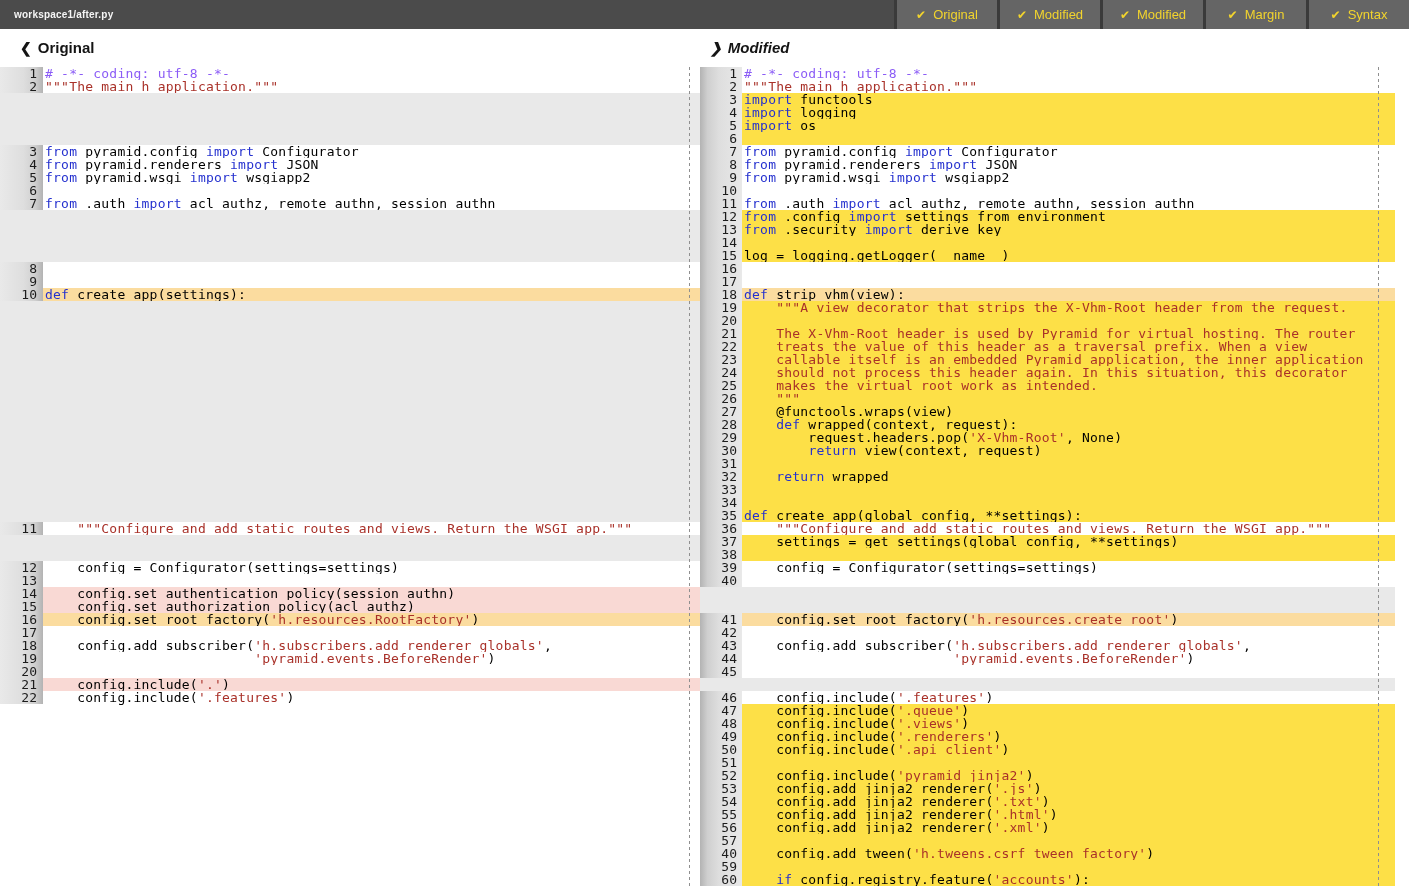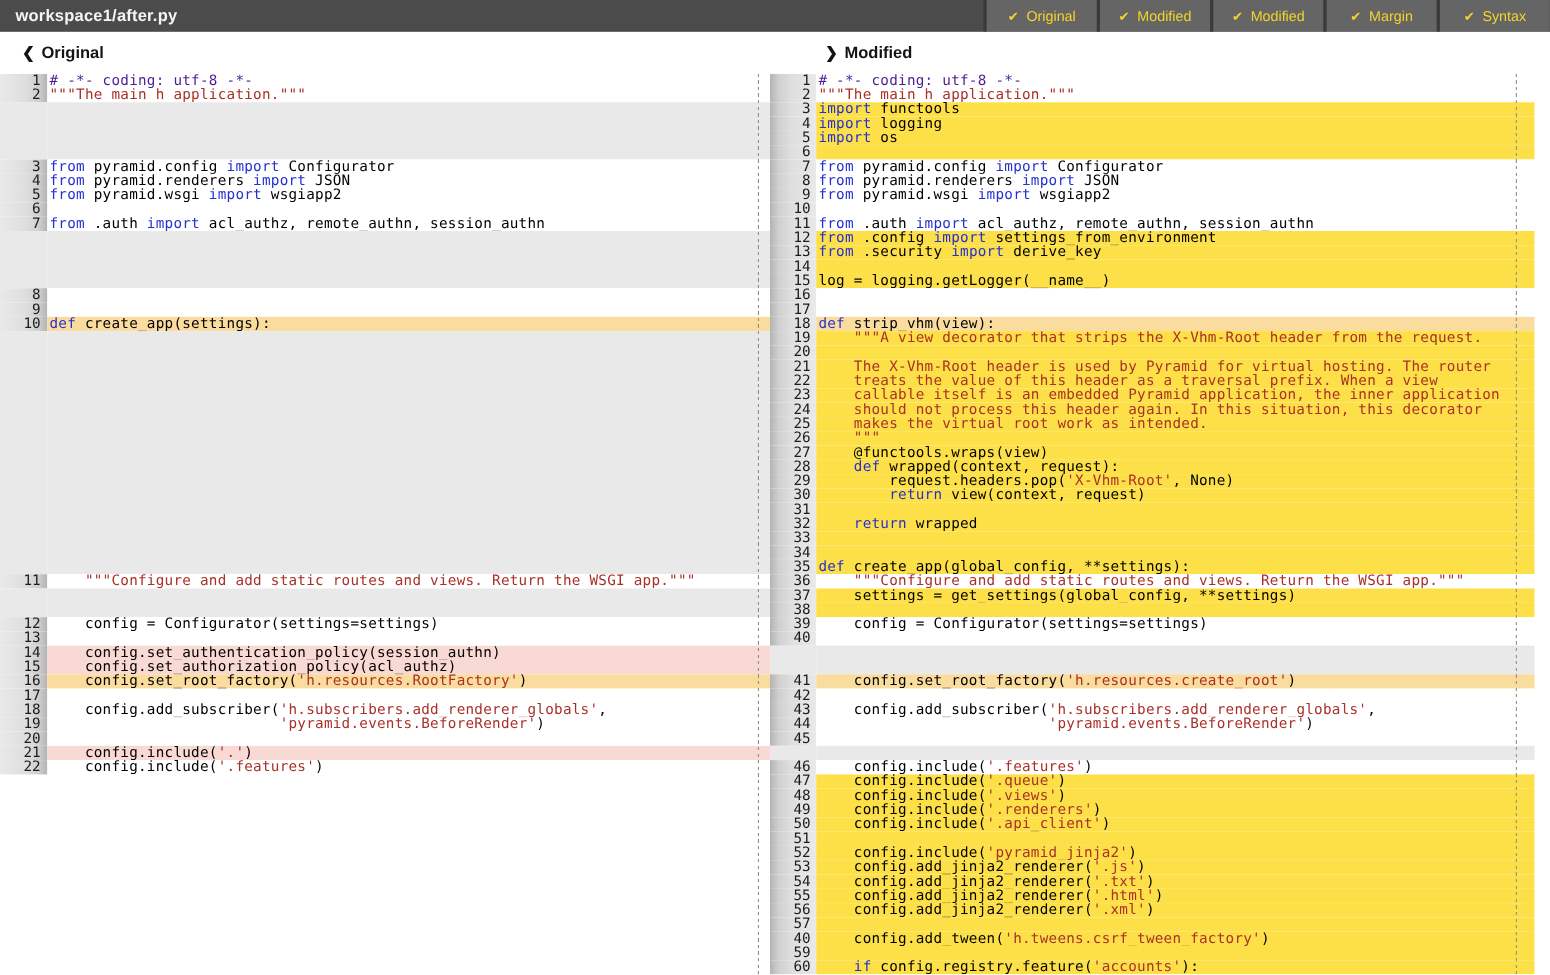--- a/index.html
+++ b/index.html
@@ -3,37 +3,37 @@
 <meta charset="utf-8">
 <style>
   * { margin:0; padding:0; box-sizing:border-box; }
   html,body { width:1409px; height:886px; overflow:hidden; background:#ffffff;
               font-family:"Liberation Sans", sans-serif; }
   #app { position:relative; width:1409px; height:886px; background:#ffffff; }
 
   
   .titlebar { position:absolute; left:0; top:0; width:1409px; height:29px;
               background:#4b4b4b; display:flex; align-items:center; }
-  .win-title { color:#f5f5f5; font-size:15px; font-weight:bold; padding-left:14px;
+  .win-title { color:#f5f5f5; font-size:10px; font-weight:bold; padding-left:14px;
                letter-spacing:0.2px; }
   .tb-buttons { margin-left:auto; display:flex; height:29px; background:#3a3a3a; }
   .tb-btn { width:100px; height:29px; margin-left:3px; background:#656565;
             border:none; color:#f2d42d; font-family:"Liberation Sans",sans-serif;
             font-size:13px; display:flex; align-items:center; justify-content:center;
             gap:7px; cursor:pointer; }
   .tb-btn .chk { font-size:12px; }
 
   
   .pane-headers { position:absolute; left:0; top:29px; width:1409px; height:38px;
                   background:#ffffff;text-align:right; }
   .pane-h { position:absolute; top:0; height:38px; line-height:38px; color:#141414;
             font-size:15px; font-weight:bold; cursor:pointer; }
   .pane-h .chev { font-size:14px; font-weight:bold; margin-right:6px; }
   .pane-h-left  { left:20px; }
-  .pane-h-right { left:750px; }
+  .pane-h-right { left:710px;font-style:italic; }
 
   
   .code-wrap { position:absolute; top:67px; left:0; width:1409px; height:819px;
                overflow:hidden; }
   .pane { position:absolute; top:0; height:819px; background:#ffffff; }
   .pane-left  { left:0;   width:700px; }
   .pane-right { left:700px; width:695px; }
 
   .row { display:flex; height:13px; }
   .gutter { flex:none; height:13px; }
@@ -53,21 +53,21 @@
 
   .row.gap .gutter { background:#e9e9e9; }
   .gapcode { background:#e9e9e9; }
 
   .hl-add .code { background:#fde047; }
   .hl-del .code { background:#f9d9d4; }
   .hl-chg .code { background:#fbdc9f; }
 
   .tok-k { color:#2531cf; }
   .tok-s { color:#a93129; }
-  .tok-c { color:#4c1d95; }
+  .tok-c { color:#8b5cf6; }
   .tok-t { color:#000000; }
 
   .margin-line { position:absolute; top:0; width:1px; height:819px;
      background:repeating-linear-gradient(to bottom,#8f8f8f 0 3px,transparent 3px 6px); }
   .margin-left  { left:689px; }
   .margin-right { left:1378px; }
 </style>
 </head>
 <body>
 

